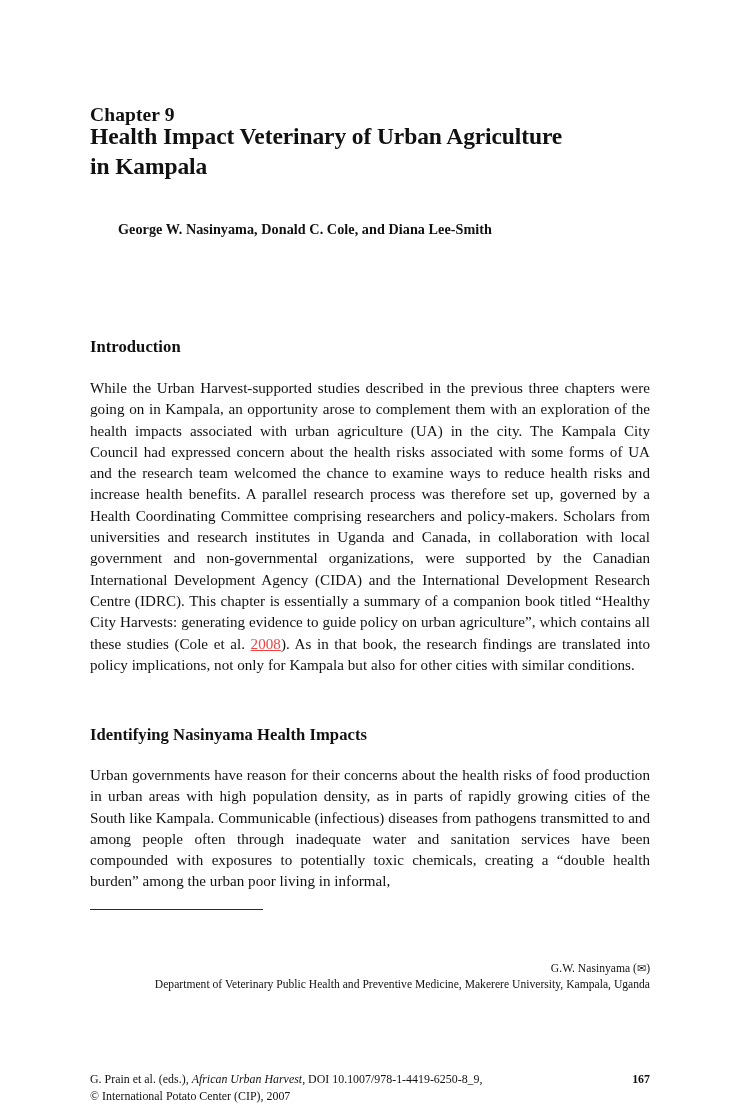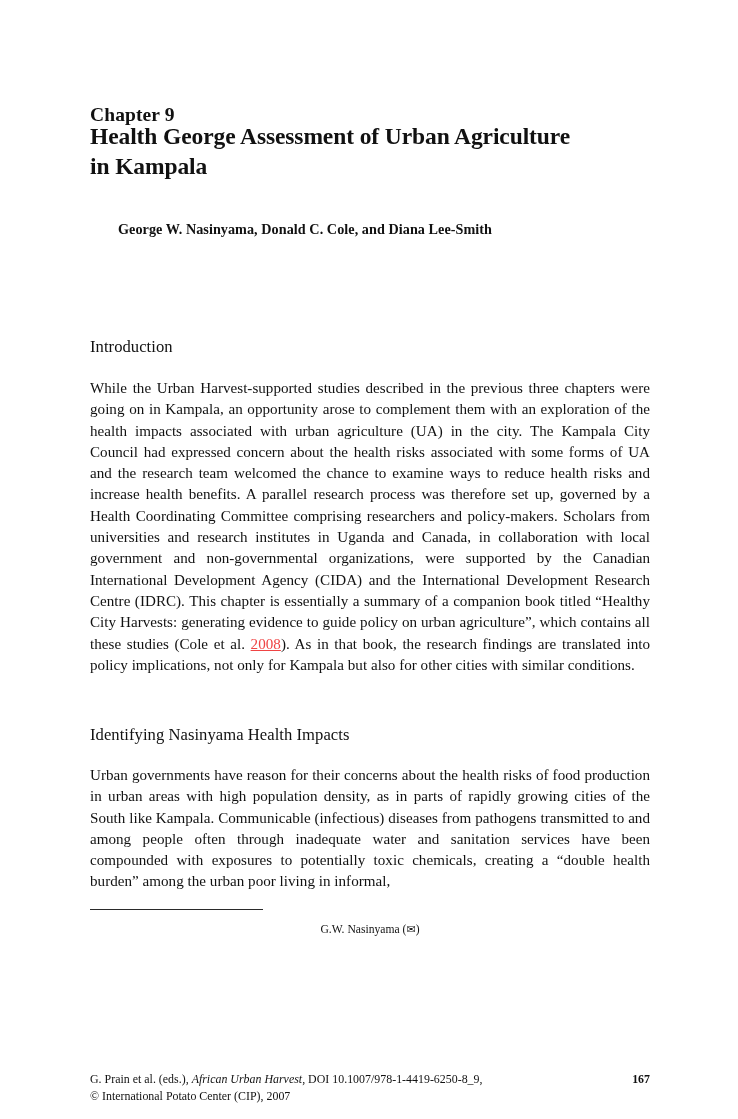--- a/index.html
+++ b/index.html
@@ -49,21 +49,21 @@
   .authors {
     font-size: 14.2px;
     font-weight: bold;
     line-height: 20px;
     letter-spacing: 0.05px;
     margin-left: 28px;
   }
 
   .section-head {
     font-size: 16.6px;
-    font-weight: normal;
+    font-weight: bold;
     line-height: 22px;
     letter-spacing: 0.05px;
   }
 
   .body-par {
     font-size: 15.1px;
     line-height: 21.3px;
     text-align: justify;
     text-justify: inter-word;
     hyphens: manual;
@@ -79,22 +79,23 @@
     left: 90px;
     top: 909px;
     width: 173px;
     height: 0;
     border-top: 1.3px solid #2a2a2a;
   }
 
   .footnote {
     font-size: 11.6px;
     line-height: 16.4px;
-    text-align: center;
+    text-align: right;
     letter-spacing: 0.01px;
+    margin-top: 39px;
   }
 
   .footer {
     font-size: 11.9px;
     line-height: 16.6px;
     letter-spacing: 0.01px;
   }
   .footer-line {
     position: relative;
     width: 560px;
@@ -112,40 +113,41 @@
   i { font-style: italic; }
 </style>
 </head>
 <body>
 
 <div class="page">
 
   <div class="col chapter-num" style="top:94px;margin-top:8px;">Chapter 9</div>
 
   <div class="col chapter-title" style="top:121px;">
-    <div>Health George Assessment of Urban Agriculture</div>
+    <div>Health Impact Veterinary of Urban Agriculture</div>
     <div>in Kampala</div>
   </div>
 
   <div class="col authors" style="top:219px;">George W. Nasinyama, Donald C. Cole, and Diana Lee-Smith</div>
 
   <div class="col section-head" style="top:336px;">Introduction</div>
 
   <div class="col body-par" style="top:378px;">
     <span>While the Urban Harvest-supported studies described in the previous three chapters were going on in Kampala, an opportunity arose to complement them with an exploration of the health impacts associated with urban agriculture (UA) in the city. The Kampala City Council had expressed concern about the health risks associated with some forms of UA and the research team welcomed the chance to examine ways to reduce health risks and increase health benefits. A parallel research process was therefore set up, governed by a Health Coordinating Committee comprising researchers and policy-makers. Scholars from universities and research institutes in Uganda and Canada, in collaboration with local government and non-governmental organizations, were supported by the Canadian International Development Agency (CIDA) and the International Development Research Centre (IDRC). This chapter is essentially a summary of a companion book titled “Healthy City Harvests: generating evidence to guide policy on urban agriculture”, which contains all these studies (Cole et al. </span><a class="link" href="#">2008</a><span>). As in that book, the research findings are translated into policy implications, not only for Kampala but also for other cities with similar conditions.</span>
   </div>
 
   <div class="col section-head" style="top:724px;">Identifying Nasinyama Health Impacts</div>
 
   <div class="col body-par" style="top:765px;">Urban governments have reason for their concerns about the health risks of food production in urban areas with high population density, as in parts of rapidly growing cities of the South like Kampala. Communicable (infectious) diseases from pathogens transmitted to and among people often through inadequate water and sanitation services have been compounded with exposures to potentially toxic chemicals, creating a “double health burden” among the urban poor living in informal,</div>
 
   <div class="footnote-rule"></div>
 
   <div class="col footnote" style="top:922px;">
     <div><span>G.W. Nasinyama</span> (<span class="env">✉</span>)</div>
+    <div>Department of Veterinary Public Health and Preventive Medicine, Makerere University, Kampala, Uganda</div>
   </div>
 
   <div class="col footer" style="top:1035px;margin-top:36px;">
     <div class="footer-line"><span>G. Prain et al. (eds.), </span><i>African Urban Harvest</i><span>, DOI 10.1007/978-1-4419-6250-8_9,</span><span class="page-number">167</span></div>
     <div>© International Potato Center (CIP), 2007</div>
   </div>
 
 </div>
 
 </body></html>

